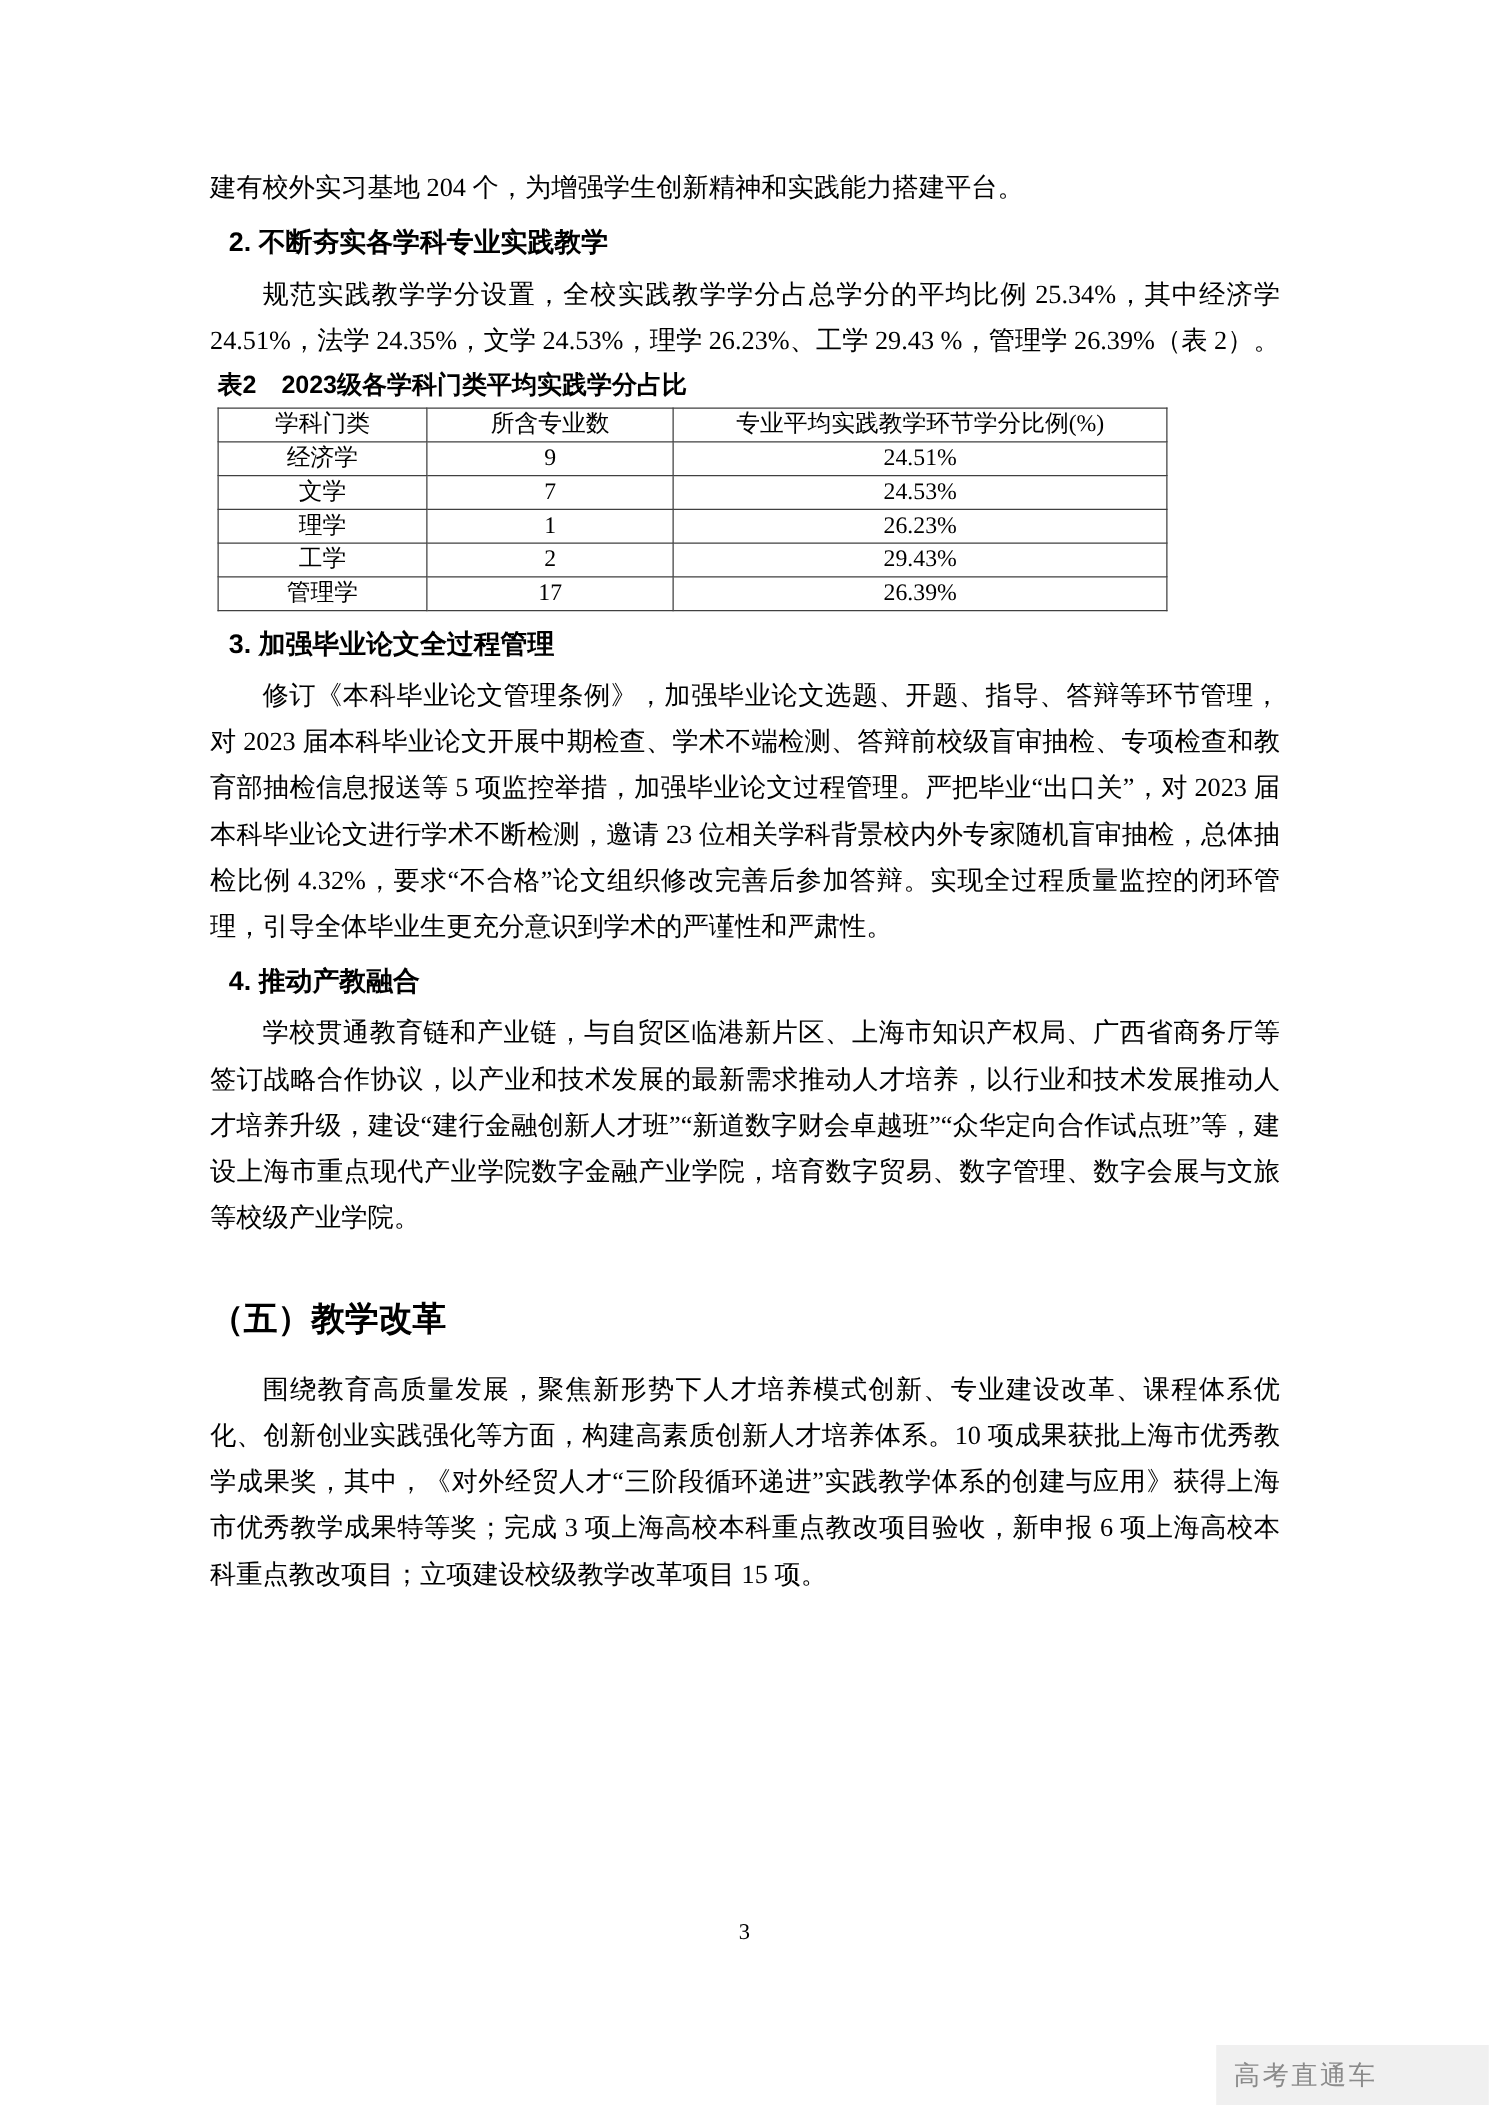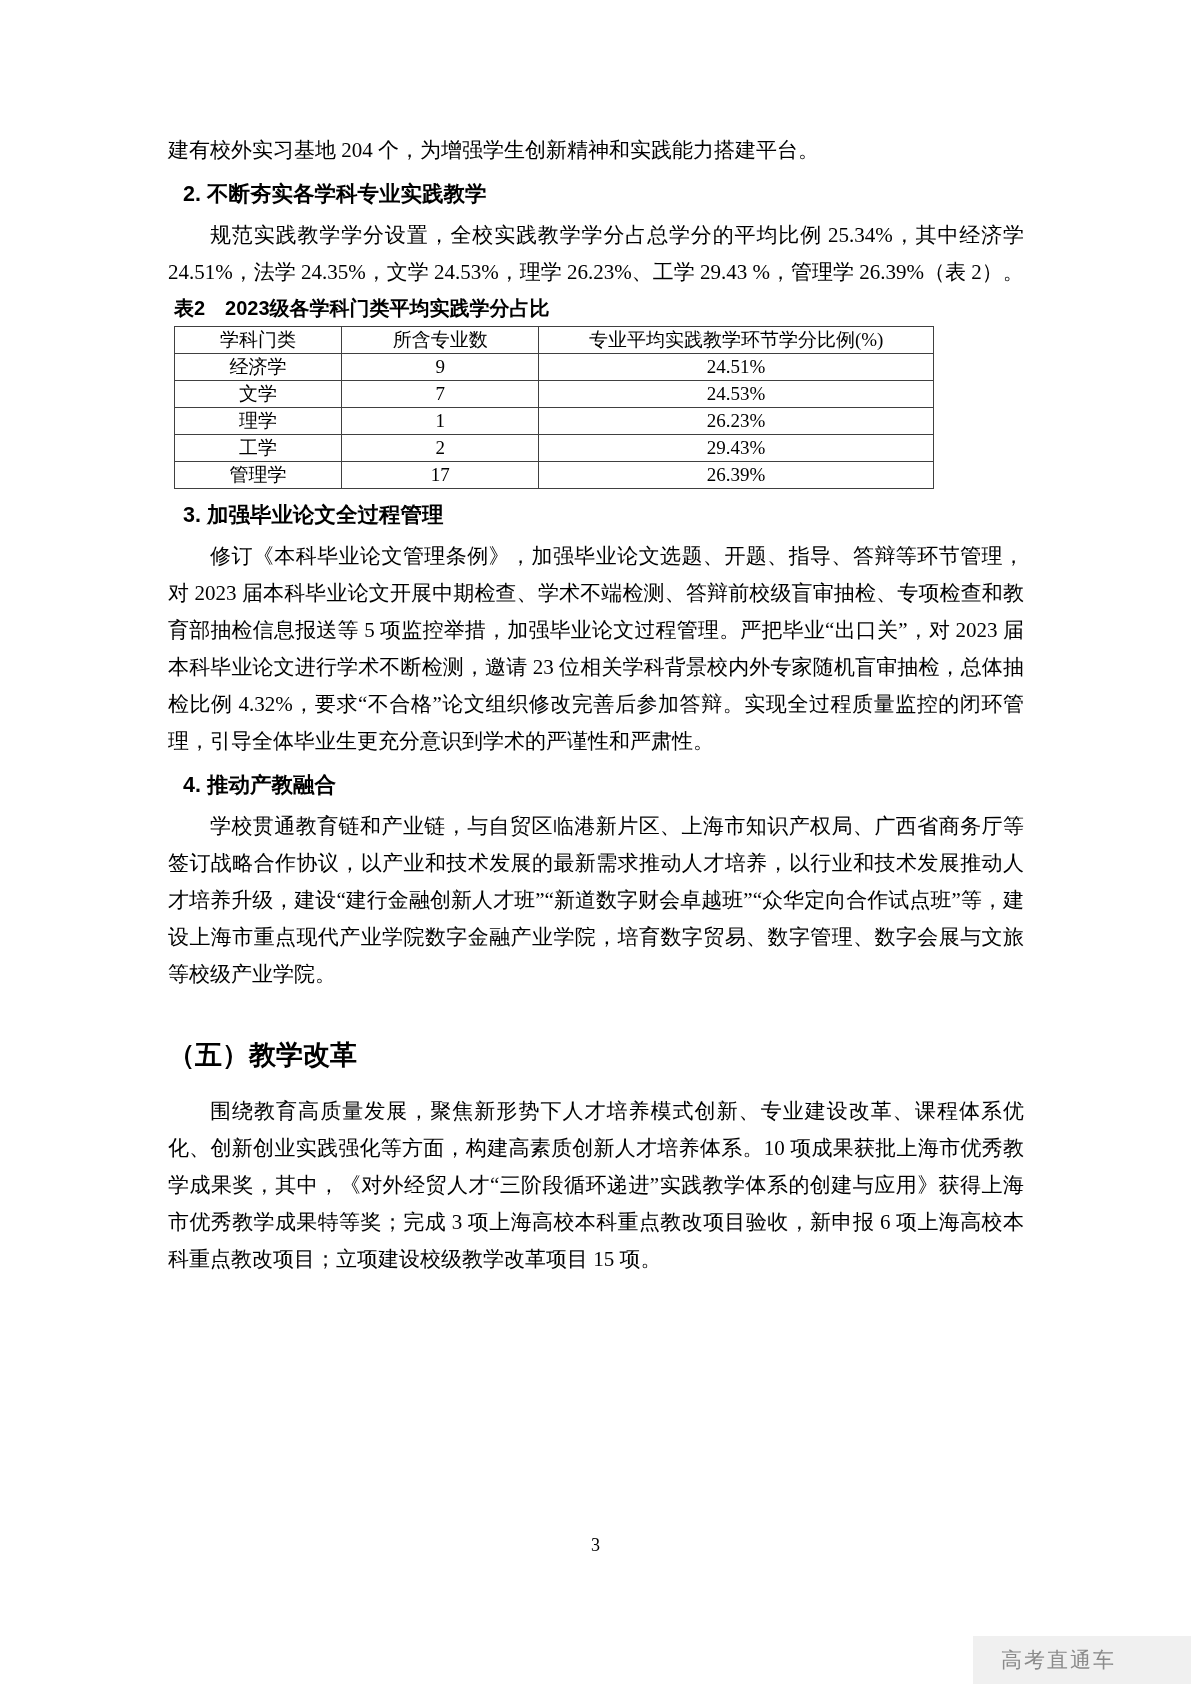--- a/index.html
+++ b/index.html
@@ -84,21 +84,21 @@
     width: 218px;
     height: 48px;
     background: #f0f0f0;
     color: #8a8a8a;
     font-family: "Liberation Sans", "DejaVu Sans", sans-serif;
     font-size: 21px;
     letter-spacing: 2px;
     display: flex;
     align-items: center;
     justify-content: flex-start;
-    padding-left: 28px;
+    padding-left: 14px;
     box-sizing: border-box;
   }
 </style>
 </head>
 <body>
 
 <div class="page">
   <div class="content">
 
     <p class="body-para no-indent">建有校外实习基地 204 个，为增强学生创新精神和实践能力搭建平台。</p>

